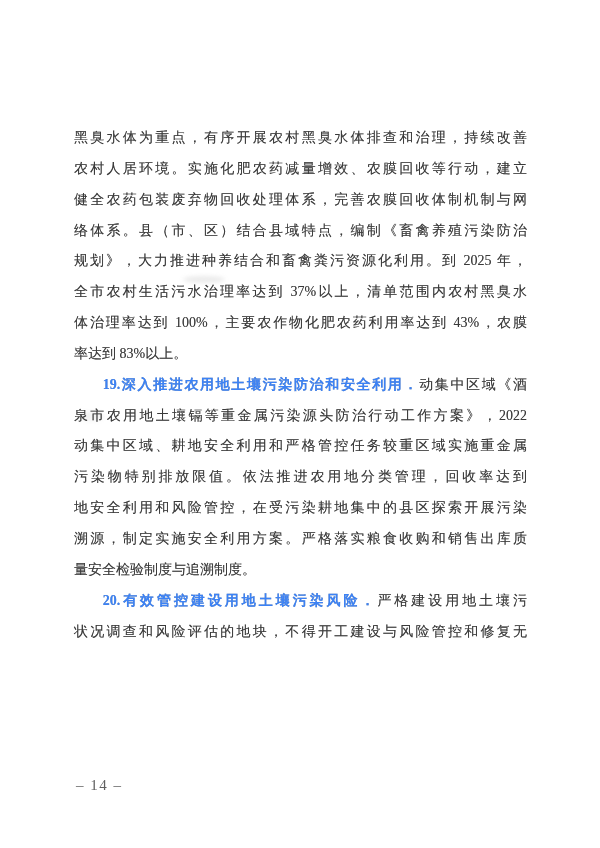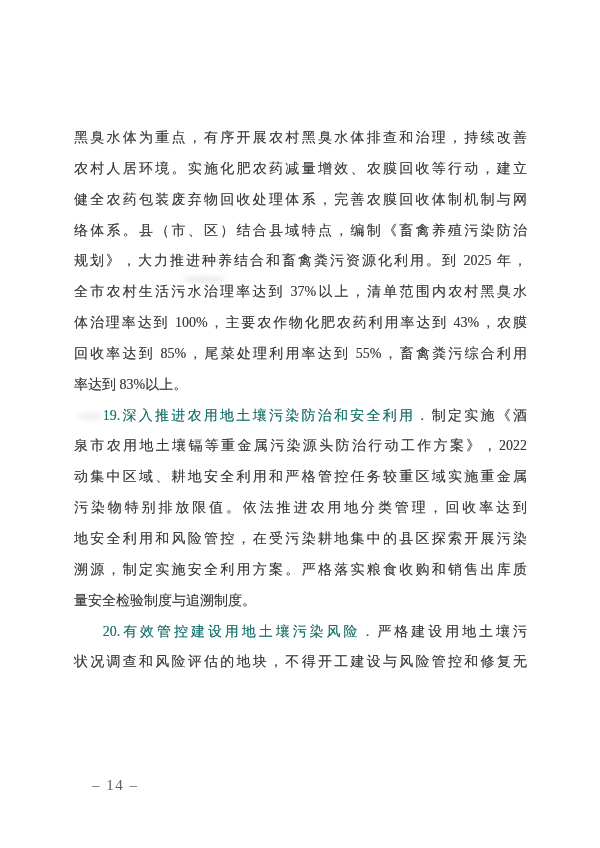--- a/index.html
+++ b/index.html
@@ -33,32 +33,31 @@
     text-align: justify;
     text-align-last: justify;
   }
   .line.pend {
     text-align-last: left;
   }
   .line.ind {
     text-indent: 2.05em;
   }
   .b {
-    font-weight: normal;
-    color: #0f766e;
+    font-weight: bold;
+    color: #3b82f6;
   }
   .page-number {
     position: absolute;
     left: 76px;
     top: 775px;
     font-size: 15px;
     line-height: 20px;
     color: #5f5f5f;
     letter-spacing: 1.5px;
-    margin-left: 16px;
   }
   .smudge {
     position: absolute;
     border-radius: 50%;
     background: rgba(130, 130, 130, 0.16);
     filter: blur(2px);
   }
   .smudge-1 { left: 183px; top: 276px; width: 42px; height: 7px; }
   .smudge-2 { left: 78px;  top: 412px; width: 26px; height: 9px; background: rgba(130,130,130,0.10); }
 </style>
@@ -71,23 +70,22 @@
   <div class="smudge smudge-2"></div>
 
   <div class="text-block">
     <div class="line"><span>黑臭水体为重点，有序开展农村黑臭水体排查和治理，持续改善</span></div>
     <div class="line"><span>农村人居环境。实施化肥农药减量增效、农膜回收等行动，建立</span></div>
     <div class="line"><span>健全农药包装废弃物回收处理体系，完善农膜回收体制机制与网</span></div>
     <div class="line"><span>络体系。县（市、区）结合县域特点，编制《畜禽养殖污染防治</span></div>
     <div class="line"><span>规划》，大力推进种养结合和畜禽粪污资源化利用。到 2025 年，</span></div>
     <div class="line"><span>全市农村生活污水治理率达到 37%以上，清单范围内农村黑臭水</span></div>
     <div class="line"><span>体治理率达到 100%，主要农作物化肥农药利用率达到 43%，农膜</span></div>
-    <div class="line"><span>回收率达到 85%，尾菜处理利用率达到 55%，畜禽粪污综合利用</span></div>
     <div class="line pend"><span>率达到 83%以上。</span></div>
-    <div class="line ind"><span class="b">19.深入推进农用地土壤污染防治和安全利用．</span><span>制定实施《酒</span></div>
+    <div class="line ind"><span class="b">19.深入推进农用地土壤污染防治和安全利用．</span><span>动集中区域《酒</span></div>
     <div class="line"><span>泉市农用地土壤镉等重金属污染源头防治行动工作方案》，2022</span></div>
     <div class="line"><span>动集中区域、耕地安全利用和严格管控任务较重区域实施重金属</span></div>
     <div class="line"><span>污染物特别排放限值。依法推进农用地分类管理，回收率达到</span></div>
     <div class="line"><span>地安全利用和风险管控，在受污染耕地集中的县区探索开展污染</span></div>
     <div class="line"><span>溯源，制定实施安全利用方案。严格落实粮食收购和销售出库质</span></div>
     <div class="line pend"><span>量安全检验制度与追溯制度。</span></div>
     <div class="line ind"><span class="b">20.有效管控建设用地土壤污染风险．</span><span>严格建设用地土壤污</span></div>
     <div class="line"><span>状况调查和风险评估的地块，不得开工建设与风险管控和修复无</span></div>
   </div>
 

